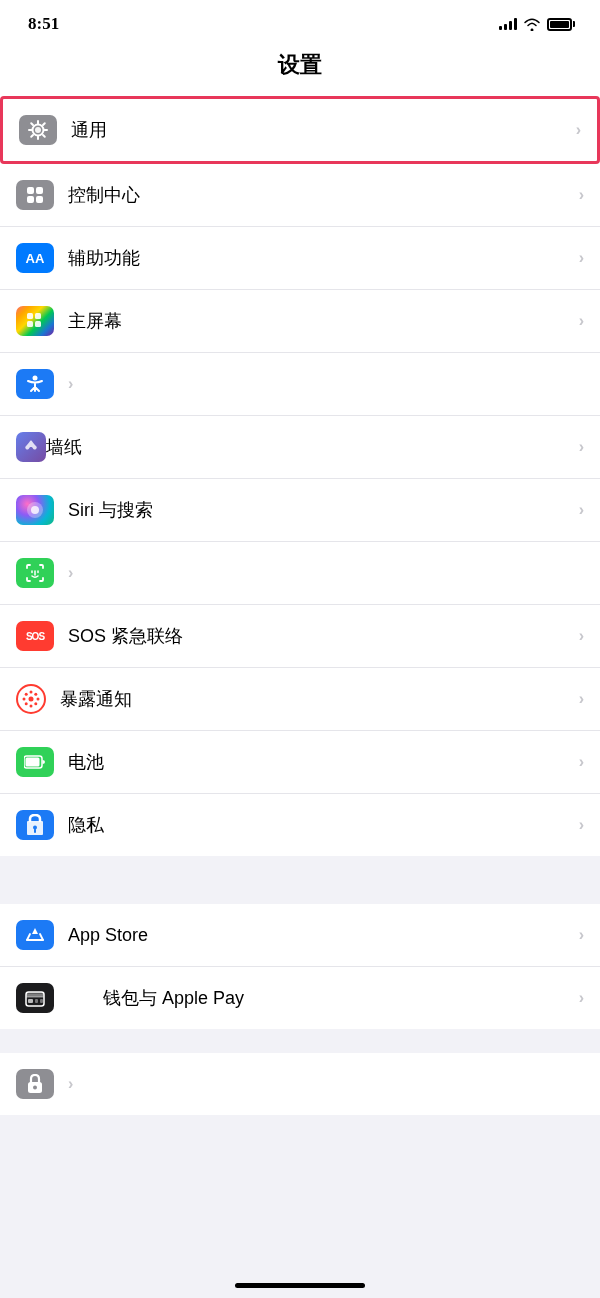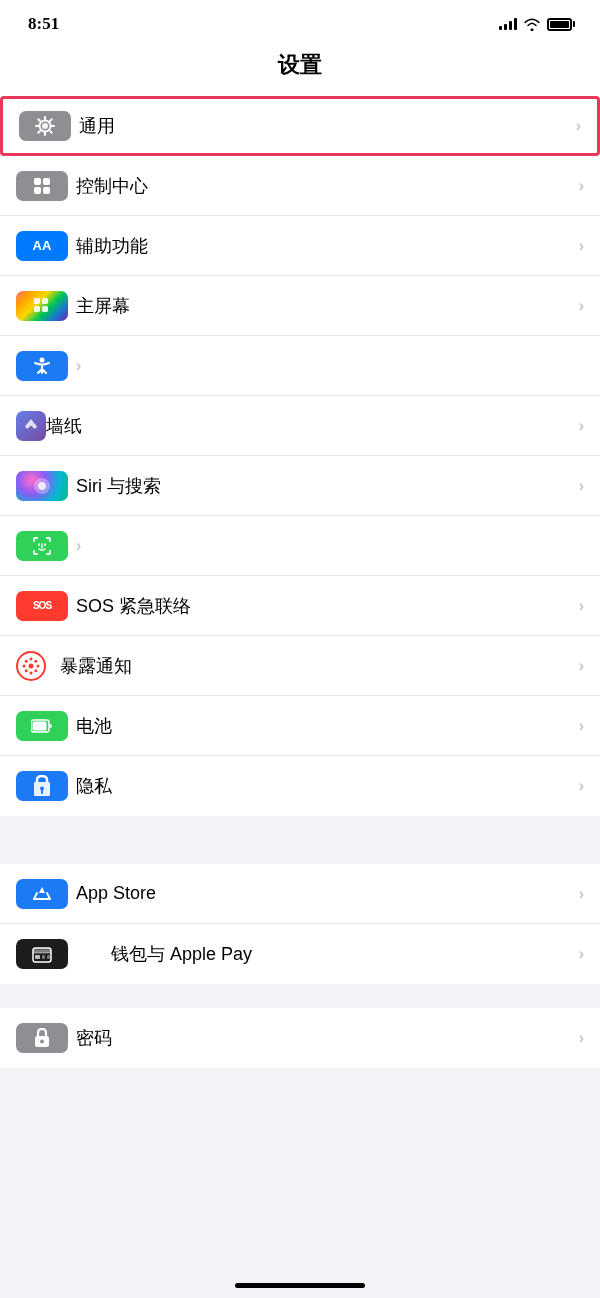--- a/index.html
+++ b/index.html
@@ -94,39 +94,39 @@
 
     
     .settings-list {
       background: #fff;
       margin: 0;
     }
 
     .settings-item {
       display: flex;
       align-items: center;
-      padding: 0 16px;
+      padding: 16px 16px;
       min-height: 60px;
       background: #fff;
       cursor: pointer;
       position: relative;
       border-bottom: 1px solid #e5e5ea;
     }
     .settings-item:last-child {
       border-bottom: none;
     }
 
     .item-icon {
-      width: 52px;
+      width: 38px;
       height: 30px;
       border-radius: 7px;
       display: flex;
       align-items: center;
       justify-content: center;
-      margin-right: 8px;
+      margin-right: 14px;
       flex-shrink: 0;
       font-size: 17px;
       color: #fff;
     }
 
     .item-label {
       flex: 1;
       font-size: 18px;
       color: #000;
       font-weight: 400;
@@ -412,21 +412,20 @@
   <div class="settings-list">
 
     <div class="settings-item" style="border-bottom:none;">
       <div class="item-icon" style="background:#8e8e93;">
         <svg width="18" height="20" viewBox="0 0 18 20">
           <rect x="2" y="8" width="14" height="11" rx="2.5" fill="white"></rect>
           <path d="M5 8 L5 5 Q5 1 9 1 Q13 1 13 5 L13 8" stroke="white" stroke-width="2.2" fill="none" stroke-linecap="round"></path>
           <circle cx="9" cy="13.5" r="2" fill="#8e8e93"></circle>
         </svg>
       </div>
-      <span class="item-label">密码</span>
       <span class="chevron">›</span>
     </div>
 
   </div>
 </div>
 
 <div class="home-indicator">
   <div class="home-bar"></div>
 </div>
 

